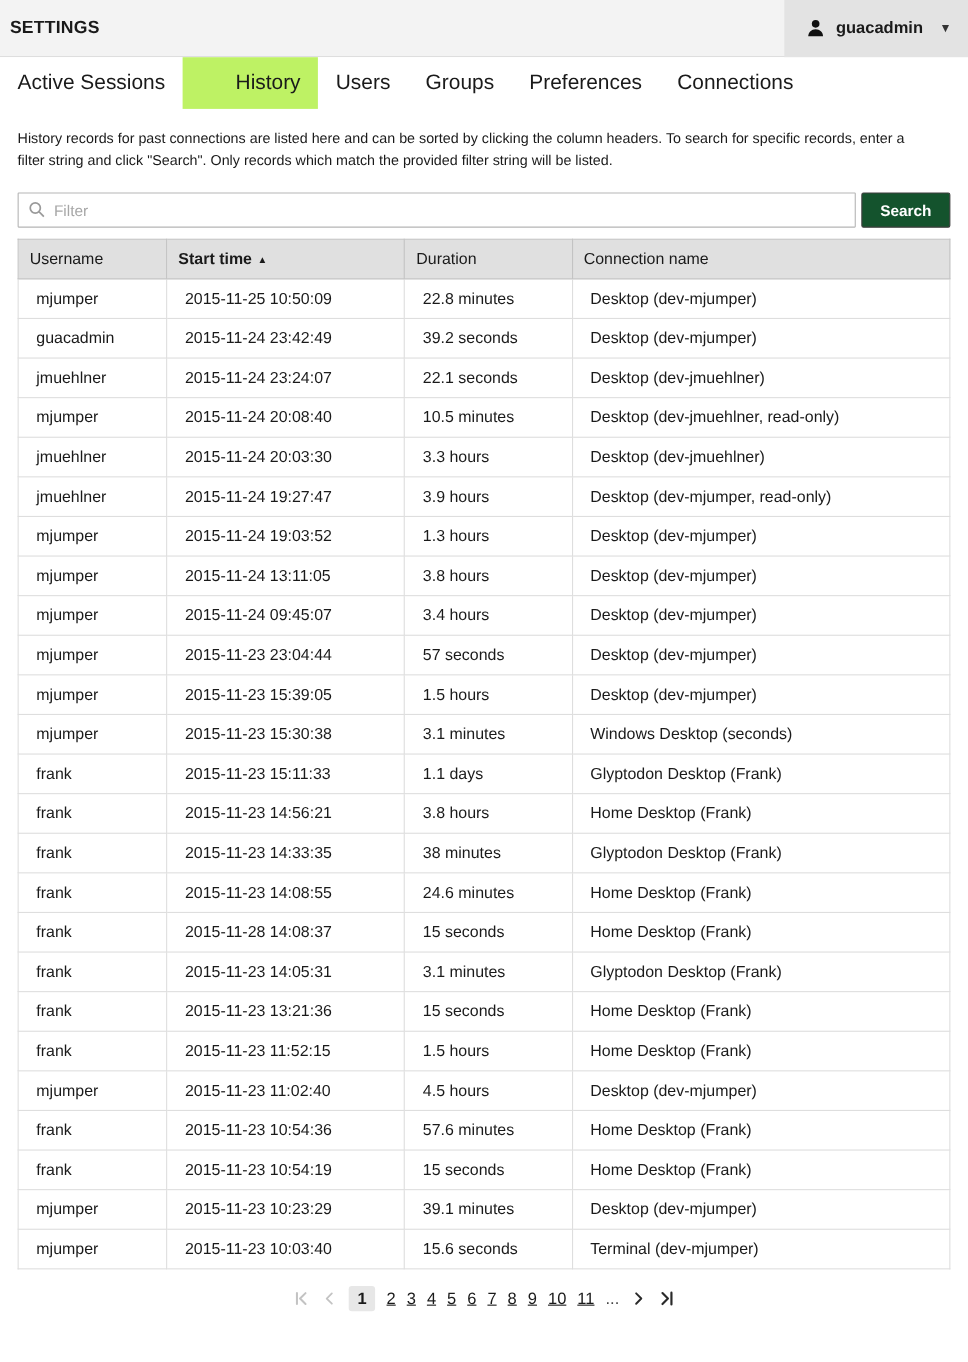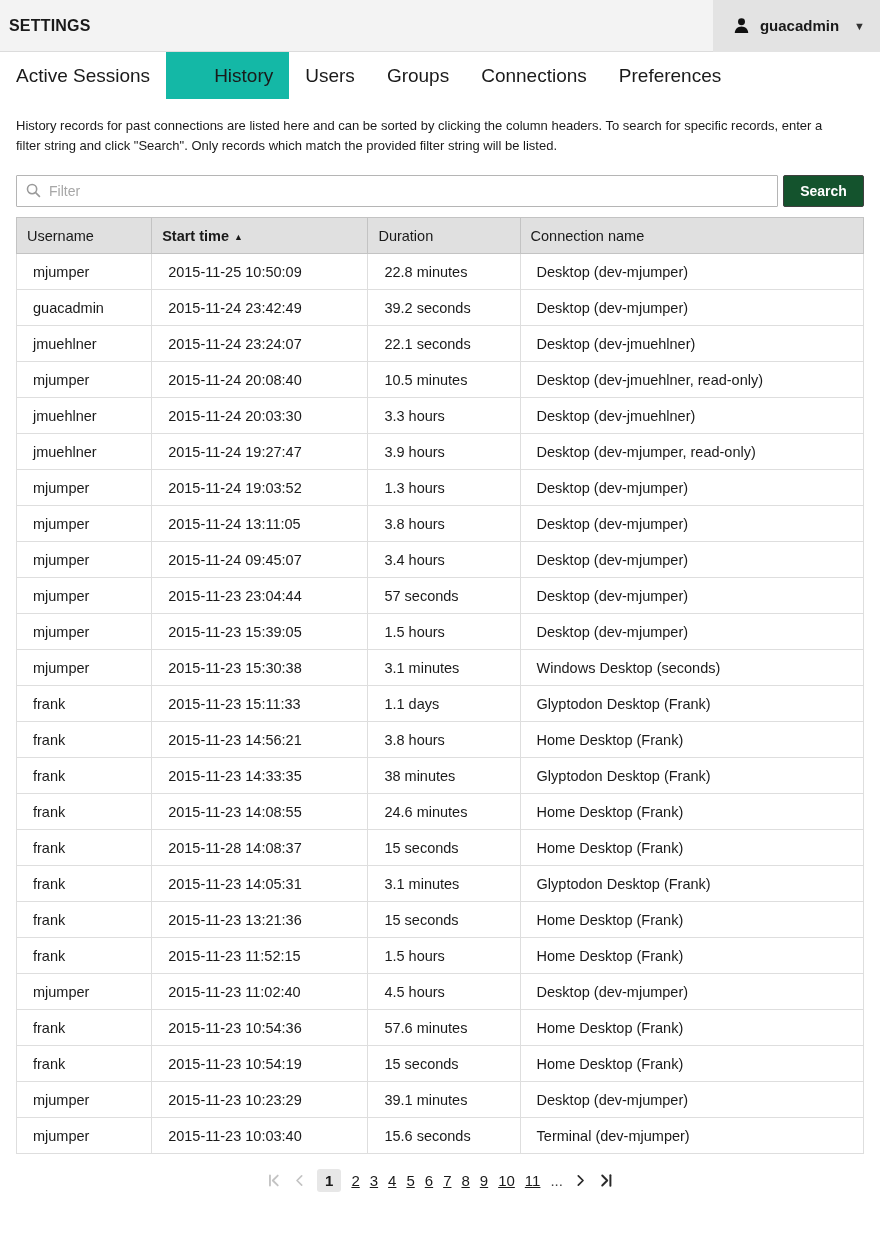--- a/index.html
+++ b/index.html
@@ -57,21 +57,21 @@
   }
   .tab {
     display: flex;
     align-items: center;
     padding: 0 16px;
     font-size: 19px;
     color: #1a1a1a;
     cursor: pointer;
     white-space: nowrap;
   }
-  .tab.active { background: #14b8a6; padding-left: 48px; }
+  .tab.active { background: #bef264; padding-left: 48px; }
 
   
   main { padding: 0 16px; }
   .description {
     margin: 17px 0 0;
     font-size: 13px;
     line-height: 20px;
     max-width: 834px;
   }
 
@@ -185,22 +185,22 @@
     <span class="username">guacadmin</span>
     <span class="caret">▼</span>
   </div>
 </header>
 
 <nav class="tab-bar">
   <div class="tab">Active Sessions</div>
   <div class="tab active">History</div>
   <div class="tab">Users</div>
   <div class="tab">Groups</div>
+  <div class="tab">Preferences</div>
   <div class="tab">Connections</div>
-  <div class="tab">Preferences</div>
 </nav>
 
 <main>
   <p class="description">History records for past connections are listed here and can be sorted by clicking the column headers. To search for specific records, enter a filter string and click "Search". Only records which match the provided filter string will be listed.</p>
 
   <div class="filter-row">
     <div class="filter-box">
       <span class="search-icon">
         <svg width="17" height="17" viewBox="0 0 24 24" fill="none" stroke="#9a9a9a" stroke-width="2.2">
           <circle cx="10" cy="10" r="6.5"></circle>

